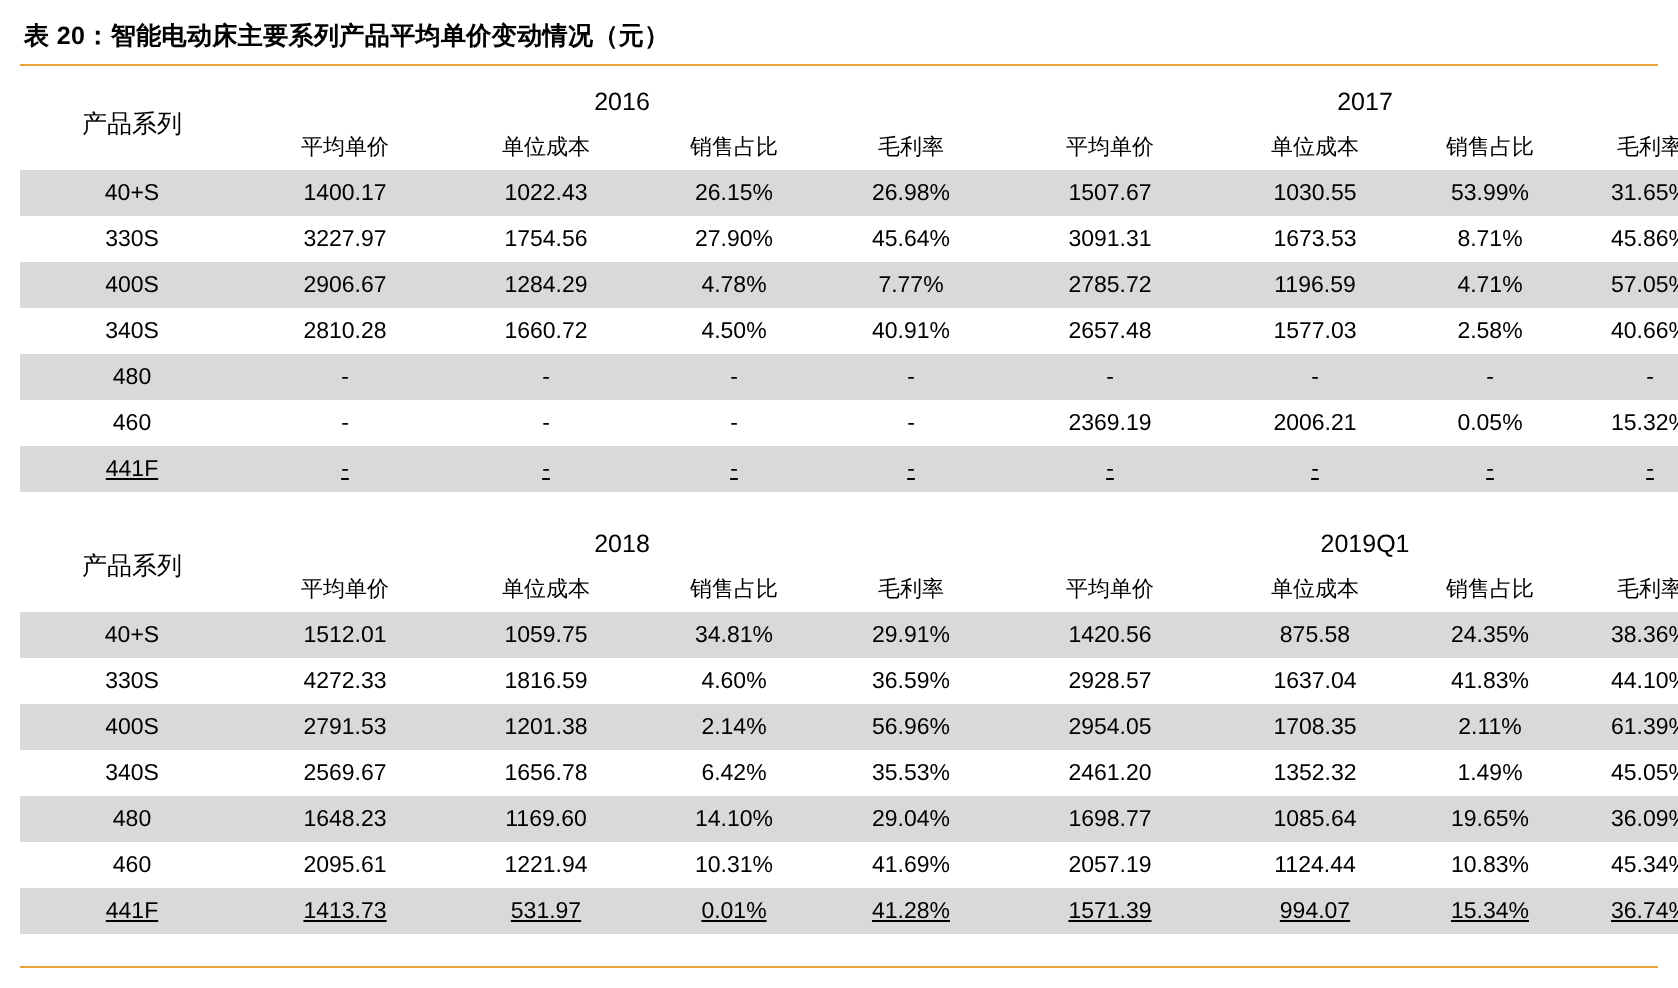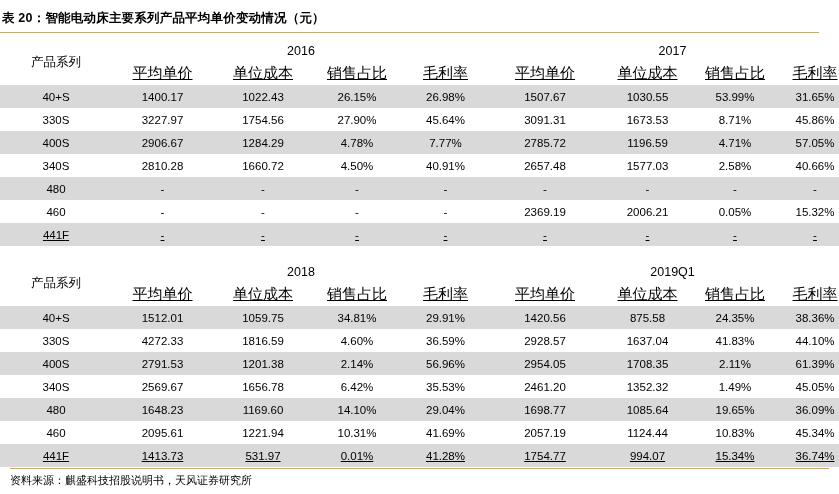--- a/index.html
+++ b/index.html
@@ -12,21 +12,21 @@
     background: #ffffff;
     font-family: "Liberation Sans", sans-serif;
     color: #000000;
     overflow: hidden;
   }
   .page {
     position: relative;
     width: 767px;
     height: 494px;
     box-sizing: border-box;
-    padding: 8px 10px 0 0;
+    padding: 8px 10px 0 10px;
   }
   .title {
     font-size: 12.5px;
     font-weight: bold;
     color: #000;
     padding: 2px 0 5px 2px;
     letter-spacing: 0.2px;
   }
   .rule {
     height: 1px;
@@ -50,24 +50,23 @@
   }
   .hdr-top td {
     font-weight: bold;
     font-size: 12.5px;
     border-top: 1.4px solid #e8a33d;
     border-bottom: 1px solid #d9d9d9;
     height: 25px;
   }
   .hdr-sub td {
     font-weight: bold;
-    font-size: 15px;
+    font-size: 11px;
     border-bottom: 1.4px solid #e8a33d;
     height: 25px;
-    text-decoration: underline;
   }
   .row-alt td {
     background: #d9d9d9;
   }
   .row-last td {
     border-bottom: 1.4px solid #e8a33d;
     text-decoration: underline;
   }
   .gap {
     height: 14px;
@@ -303,26 +302,25 @@
       <td>1124.44</td>
       <td>10.83%</td>
       <td>45.34%</td>
     </tr>
     <tr class="row-alt row-last">
       <td>441F</td>
       <td>1413.73</td>
       <td>531.97</td>
       <td>0.01%</td>
       <td>41.28%</td>
-      <td>1754.77</td>
+      <td>1571.39</td>
       <td>994.07</td>
       <td>15.34%</td>
       <td>36.74%</td>
     </tr>
   </tbody>
     </table>
 
   <div class="source">
     <div class="source-rule"></div>
-    <div>资料来源：麒盛科技招股说明书，天风证券研究所</div>
   </div>
 
 </div>
 
 </body></html>

